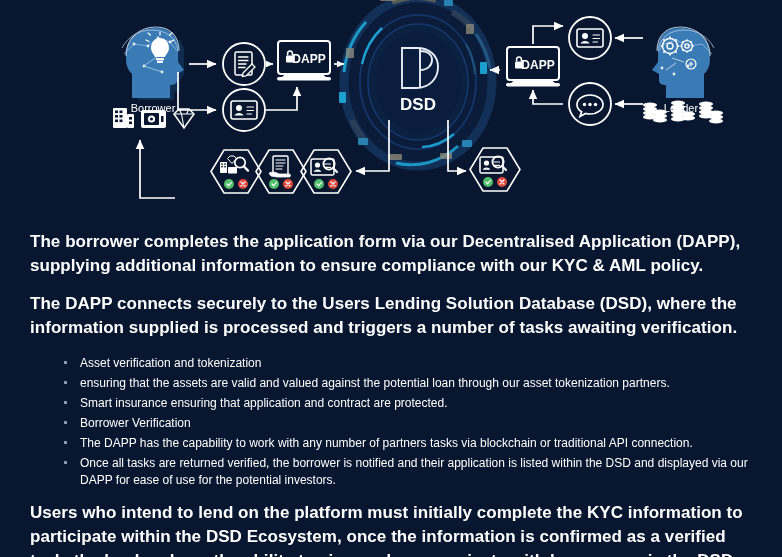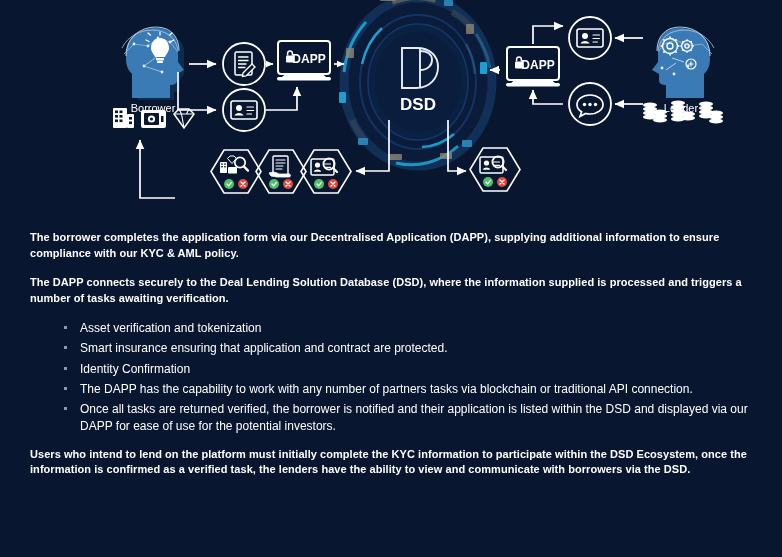--- a/index.html
+++ b/index.html
@@ -21,21 +21,21 @@
   .content{
     position:absolute;
     left:0;top:212px;
     width:782px;
     padding:18px 28px 0 30px;
     box-sizing:border-box;
     color:#ffffff;
   }
   p.para{
     margin:0 0 14px 0;
-    font-size:11px;
+    font-size:17px;
     font-weight:bold;
     line-height:1.42;
     color:#ffffff;
     letter-spacing:0.05px;
   }
   ul.tasks{
     margin:0 0 12px 0;
     padding:0 0 0 34px;
     list-style:none;
   }
@@ -455,26 +455,27 @@
     <path d="M 563 104 L 533 104 L 533 90" marker-end="url(#ar)"></path>
   </g>
   </g>
 </svg>
 </div>
 
 <div class="content">
 
   <p class="para">The borrower completes the application form via our Decentralised Application (DAPP), supplying additional information to ensure compliance with our KYC &amp; AML policy.</p>
 
-  <p class="para">The DAPP connects securely to the Deal Lending Solution Database (DSD), where the information supplied is processed and triggers a number of tasks awaiting verification.</p>
+  <p class="para">The DAPP connects securely to the Users Lending Solution Database (DSD), where the information supplied is processed and triggers a number of tasks awaiting verification.</p>
 
 
   <ul class="tasks">
     <li>Asset verification and tokenization</li>
+    <li>ensuring that the assets are valid and valued against the potential loan through our asset tokenization partners.</li>
     <li>Smart insurance ensuring that application and contract are protected.</li>
-    <li>Identity Confirmation</li>
+    <li>Borrower Verification</li>
     <li>The DAPP has the capability to work with any number of partners tasks via blockchain or traditional API connection.</li>
     <li>Once all tasks are returned verified, the borrower is notified and their application is listed within the DSD and displayed via our DAPP for ease of use for the potential investors.</li>
   </ul>
 
   <p class="para">Users who intend to lend on the platform must initially complete the KYC information to participate within the DSD Ecosystem, once the information is confirmed as a verified task, the lenders have the ability to view and communicate with borrowers via the DSD.</p>
 
 </div>
 
 </body></html>

